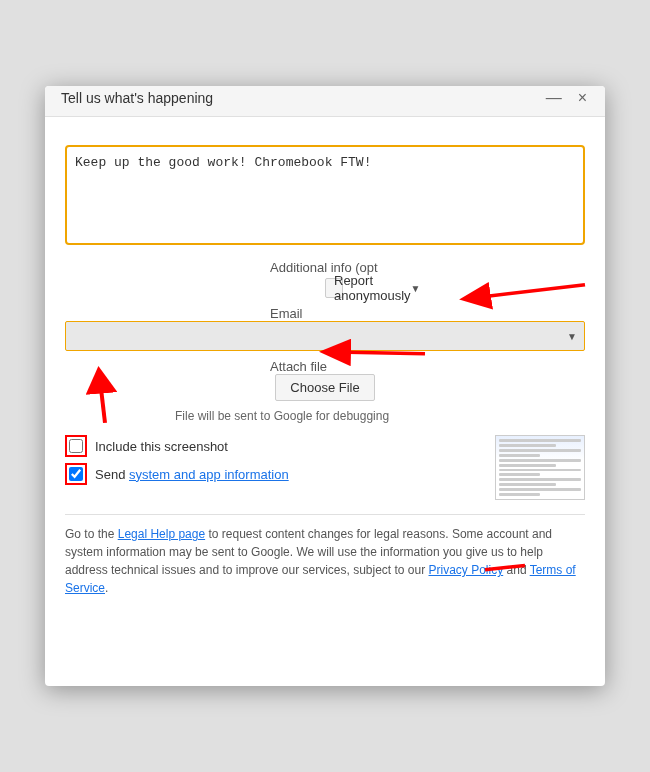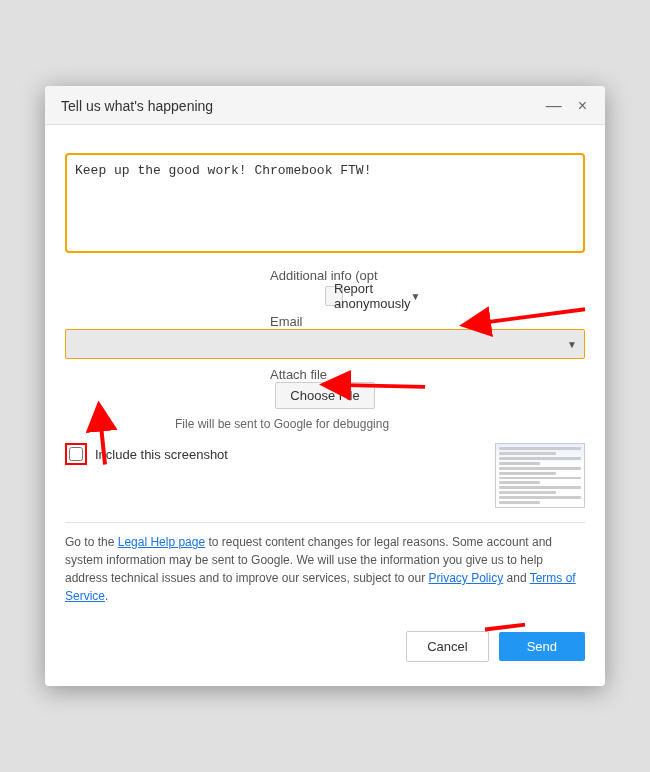--- a/index.html
+++ b/index.html
@@ -20,21 +20,21 @@
       box-shadow: 0 4px 24px rgba(0,0,0,0.35);
       width: 560px;
       min-height: 600px;
       position: relative;
       overflow: hidden;
     }
     .title-bar {
       display: flex;
       align-items: center;
       justify-content: space-between;
-      padding: 12px 16px 10px 16px;
+      padding: 4px 16px 10px 16px;
       border-bottom: 1px solid #e0e0e0;
       background: #f5f5f5;
     }
     .title-bar-title {
       font-size: 14px;
       font-weight: normal;
       color: #333;
     }
     .title-bar-controls {
       display: flex;
@@ -296,20 +296,29 @@
       <div class="screenshot-section" style="margin-top:12px;">
         <div class="screenshot-left">
 
           <div class="checkbox-row">
             <span class="checkbox-highlight">
               <input type="checkbox" class="checkbox-input" style="">
             </span>
             <label class="checkbox-label">Include this screenshot</label>
           </div>
 
+          <div class="checkbox-row">
+            <span class="checkbox-highlight">
+              <input type="checkbox" class="checkbox-input" checked="" style="">
+            </span>
+            <label class="checkbox-label">
+              <span>Send</span>
+              <a class="link-blue">system and app information</a>
+            </label>
+          </div>
         </div>
 
         <div class="screenshot-thumb">
           <div class="screenshot-thumb-content">
             <div class="thumb-line"></div>
             <div class="thumb-line short"></div>
             <div class="thumb-line"></div>
             <div class="thumb-line shorter"></div>
             <div class="thumb-line"></div>
             <div class="thumb-line short"></div>
@@ -322,24 +331,20 @@
           </div>
         </div>
       </div>
 
       
       <div class="legal-text">
         <span>Go to the </span><a class="link-blue">Legal Help page</a><span> to request content changes for legal reasons. Some account and system information may be sent to Google. We will use the information you give us to help address technical issues and to improve our services, subject to our </span><a class="link-blue">Privacy Policy</a><span> and </span><a class="link-blue">Terms of Service</a><span>.</span>
       </div>
 
       
-      <div class="footer-btns">
-        <button class="cancel-btn">Cancel</button>
-        <button class="send-btn">Send</button>
-      </div>
 
     </div>
 
     <svg class="arrows-overlay" viewBox="0 0 560 610" preserveAspectRatio="none">
 
       <defs>
         <marker id="arrowhead1" markerWidth="8" markerHeight="8" refX="4" refY="4" orient="auto">
           <polygon points="0 0, 8 4, 0 8" fill="red"></polygon>
         </marker>
         <marker id="arrowhead2" markerWidth="8" markerHeight="8" refX="4" refY="4" orient="auto">

